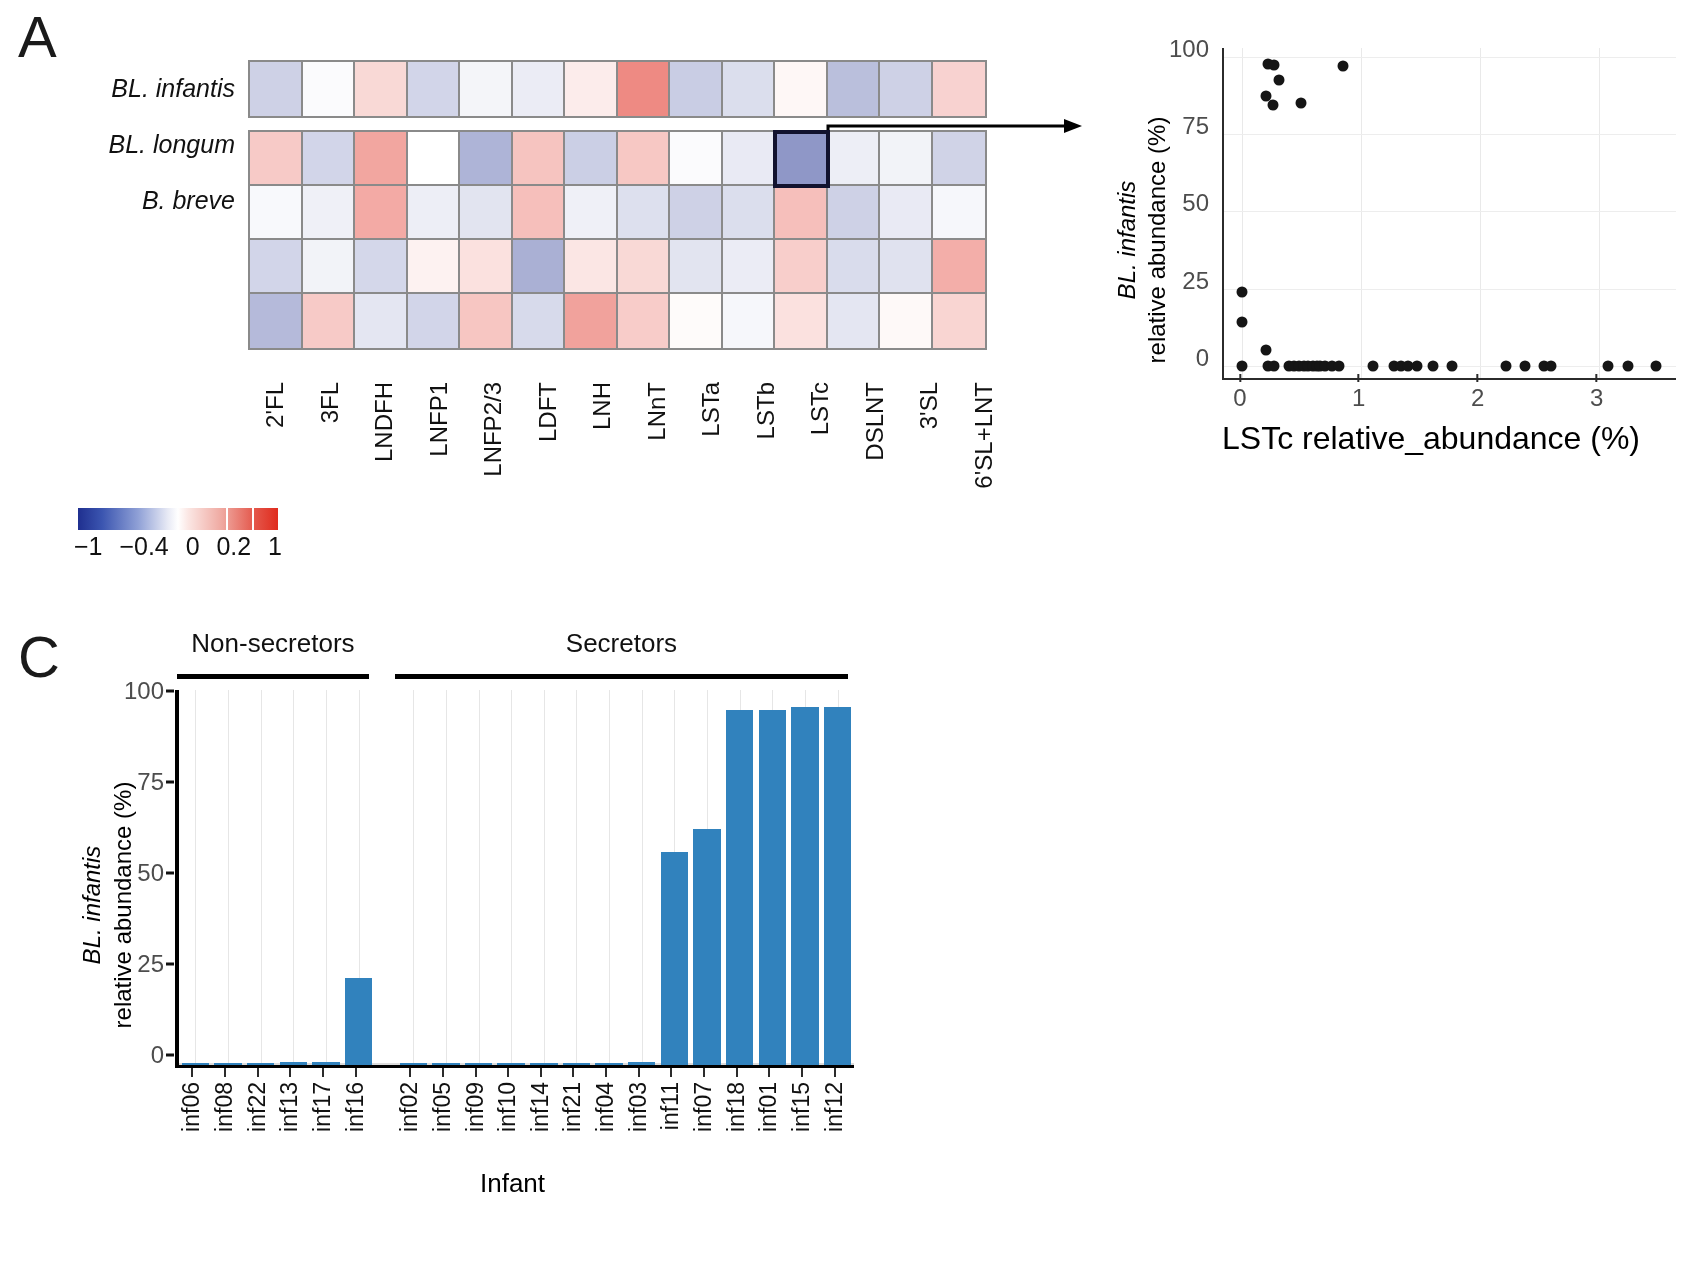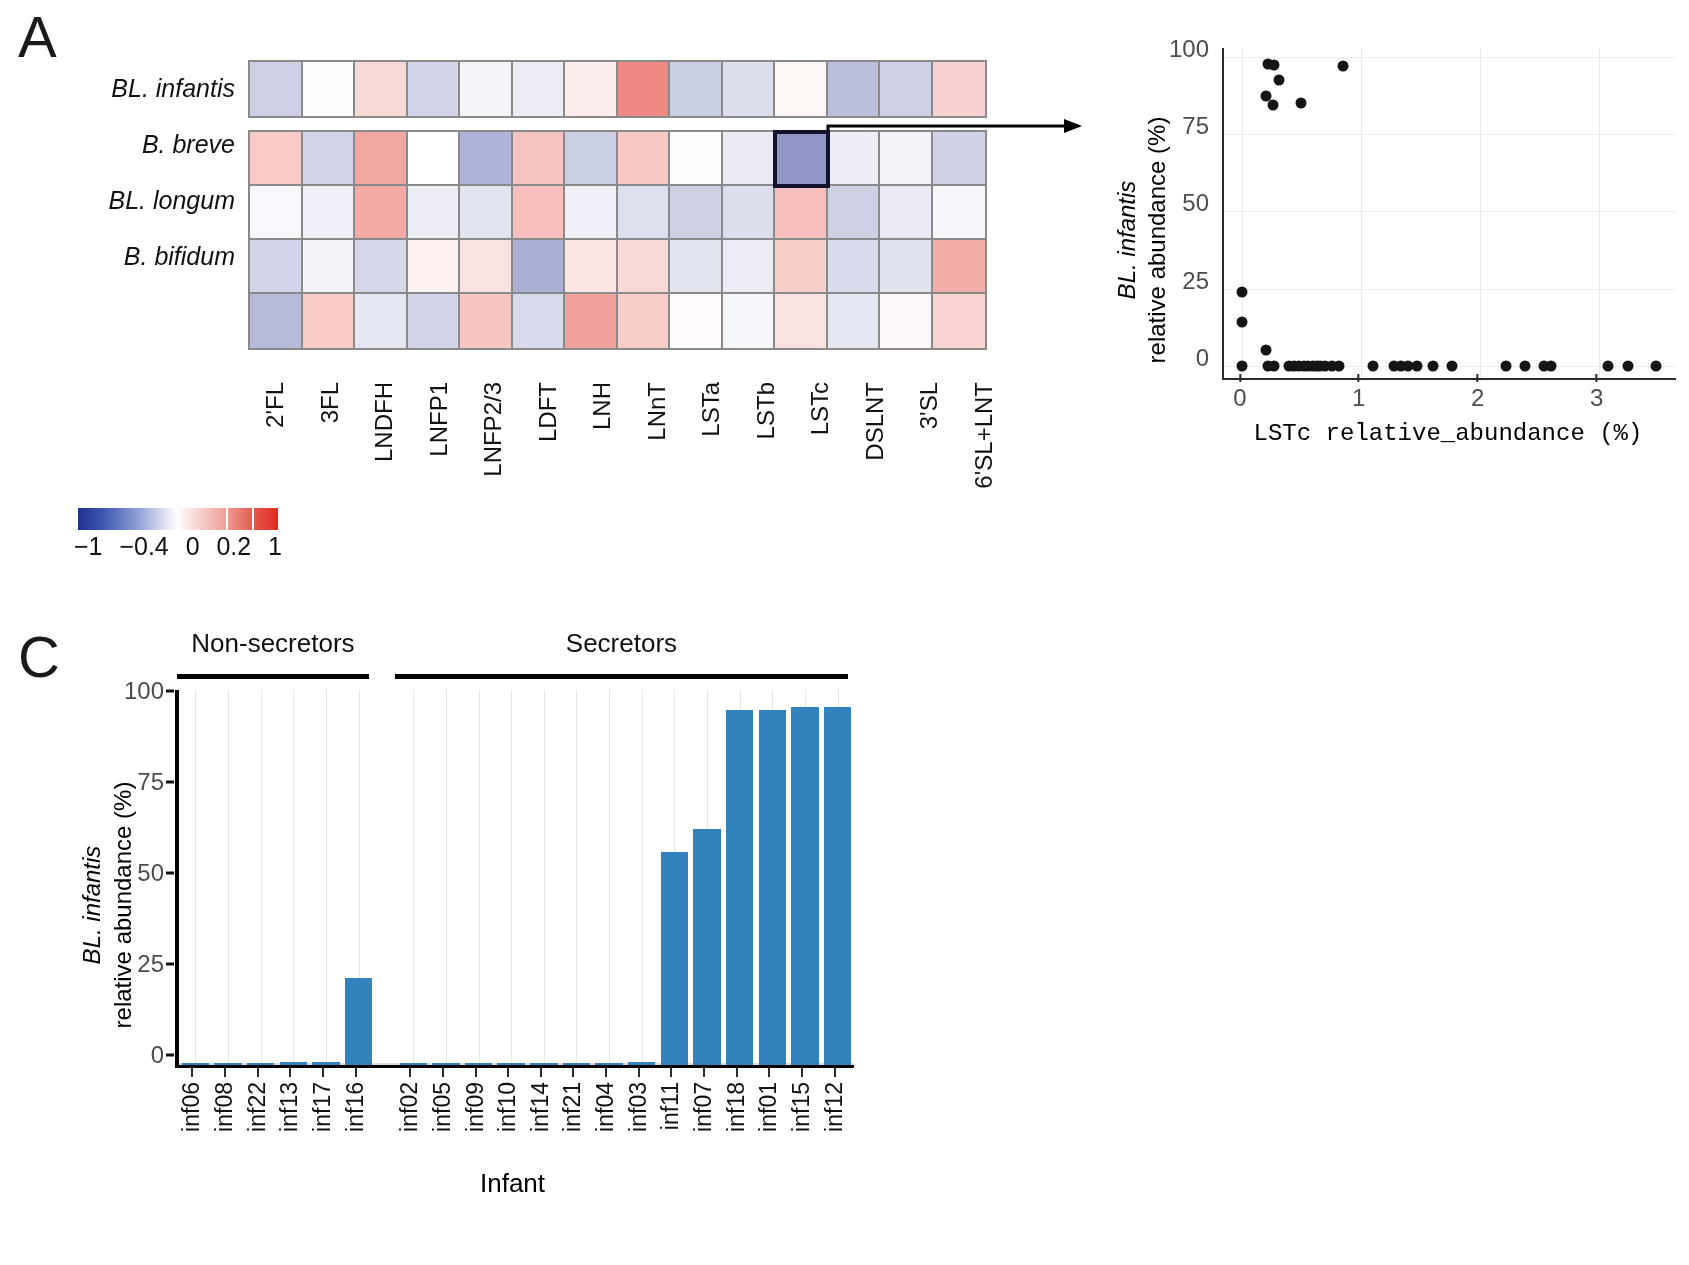--- a/index.html
+++ b/index.html
@@ -42,21 +42,21 @@
   #B-yticks{position:absolute;left:1155px;top:40px;width:60px;height:345px;}
   #B-yticks div{position:absolute;right:6px;transform:translateY(-50%);font-size:24px;color:#4d4d4d;}
   #B-plot{position:absolute;left:1222px;top:48px;width:452px;height:330px;background:#fff;
           border-left:2px solid #2b2b2b;border-bottom:2px solid #2b2b2b;}
   .bgrid-v{position:absolute;top:0;bottom:0;width:1px;background:#e9e9e9;}
   .bgrid-h{position:absolute;left:0;right:0;height:1px;background:#ededed;}
   .bdot{position:absolute;width:11px;height:11px;border-radius:50%;background:#151515;transform:translate(-50%,-50%);}
   #B-xticks{position:absolute;left:1222px;top:384px;width:452px;height:34px;}
   #B-xticks div{position:absolute;transform:translateX(-50%);font-size:24px;color:#4d4d4d;}
   .btickmark{position:absolute;top:-10px;left:50%;width:2px;height:8px;background:#2b2b2b;}
-  #B-xlab{position:absolute;left:1222px;top:420px;width:452px;text-align:center;font-size:24px;font-family:Liberation Mono, monospace;}
+  #B-xlab{position:absolute;left:1222px;top:420px;width:452px;text-align:left;font-size:32px;}
 
   
   #panelC{position:absolute;left:0;top:620px;width:1000px;height:645px;}
   #C-ylab{position:absolute;left:82px;top:740px;width:50px;height:330px;}
   #C-ylab .inner{position:absolute;left:50%;top:50%;transform:translate(-50%,-50%) rotate(-90deg);
                  white-space:nowrap;text-align:center;font-size:24px;line-height:1.3;}
   #C-ylab .l1{font-style:italic;}
   #C-yticks{position:absolute;left:110px;top:680px;width:60px;height:390px;}
   #C-yticks div{position:absolute;right:6px;transform:translateY(-50%);font-size:24px;color:#4d4d4d;}
   #C-yticks .tm{position:absolute;right:-10px;top:50%;transform:translateY(-50%);width:8px;height:3px;background:#111;}
@@ -75,23 +75,22 @@
   #C-xlab{position:absolute;left:175px;top:1168px;width:675px;text-align:center;font-size:26px;}
 </style>
 </head>
 <body>
 
 <div id="panelA">
   <div class="panel-letter" style="left:18px;top:8px;">A</div>
 
   <div id="heat-rowlabels">
       <div class="row-label">BL. infantis</div>
+      <div class="row-label">BL. longum</div>
       <div class="row-label">B. breve</div>
-      <div class="row-label">BL. longum</div>
-      <div class="row-label">B. bifidum</div>
     </div>
   <div id="heat-grid">
       <div class="heat-block" style="margin-bottom: 12px;">
         <div class="heat-row">
           <div class="heat-cell" title="Bifidobacterium / 2'FL = -0.22" style="background: rgb(206, 209, 230);"></div>
           <div class="heat-cell" title="Bifidobacterium / 3FL = -0.02" style="background: rgb(251, 251, 253);"></div>
           <div class="heat-cell" title="Bifidobacterium / LNDFH = 0.18" style="background: rgb(249, 217, 214);"></div>
           <div class="heat-cell" title="Bifidobacterium / LNFP1 = -0.2" style="background: rgb(210, 213, 233);"></div>
           <div class="heat-cell" title="Bifidobacterium / LNFP2/3 = -0.05" style="background: rgb(244, 245, 249);"></div>
           <div class="heat-cell" title="Bifidobacterium / LDFT = -0.09" style="background: rgb(235, 236, 245);"></div>

